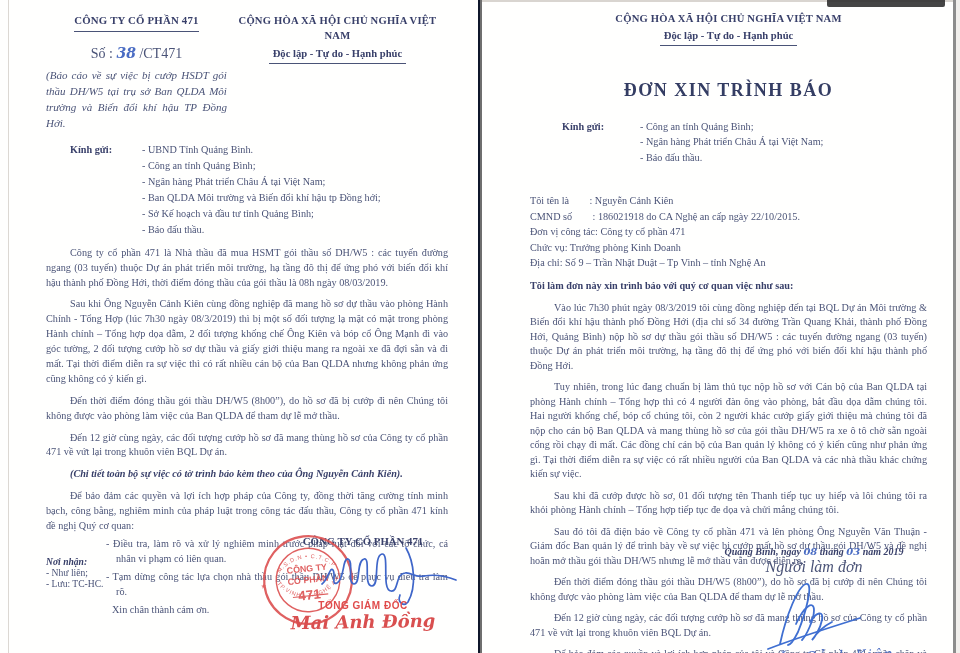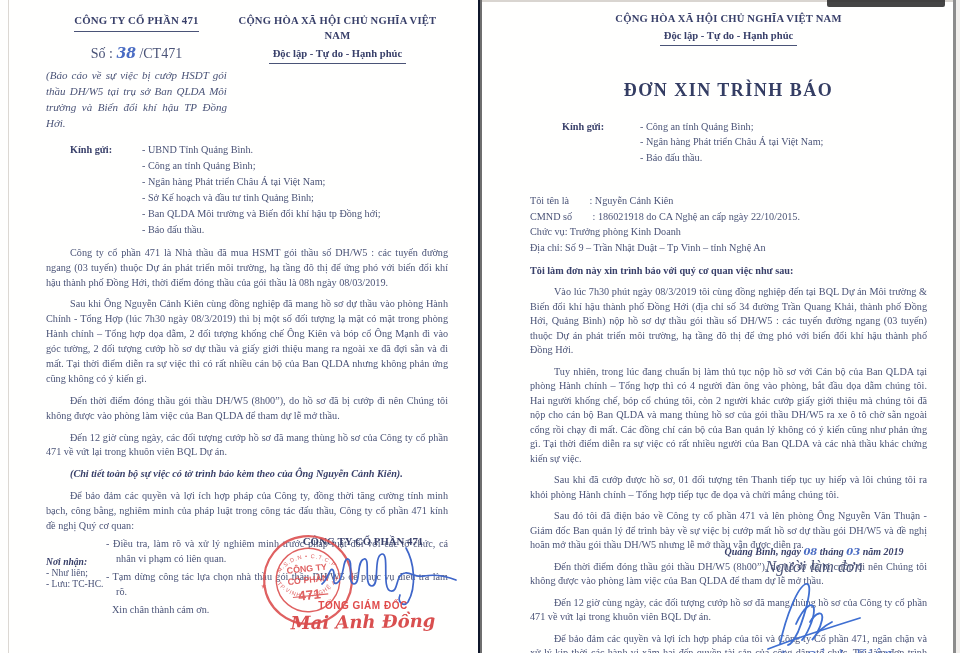--- a/index.html
+++ b/index.html
@@ -97,22 +97,22 @@
         <div><span class="motto2">Độc lập - Tự do - Hạnh phúc</span></div>
       </div>
     </div>
 
     <div class="kg">
       <div class="kg-label">Kính gửi:</div>
       <div class="kg-list">
         <div>- UBND Tỉnh Quảng Bình.</div>
         <div>- Công an tỉnh Quảng Bình;</div>
         <div>- Ngân hàng Phát triển Châu Á tại Việt Nam;</div>
+        <div>- Ban QLDA Môi trường và Biến đổi khí hậu tp Đồng hới;</div>
         <div>- Sở Kế hoạch và đầu tư tỉnh Quảng Bình;</div>
-        <div>- Ban QLDA Môi trường và Biến đổi khí hậu tp Đồng hới;</div>
         <div>- Báo đấu thầu.</div>
       </div>
     </div>
 
     <p class="para t-just">Công ty cổ phần 471 là Nhà thầu đã mua HSMT gói thầu số DH/W5 : các tuyến đường ngang (03 tuyến) thuộc Dự án phát triển môi trường, hạ tầng đô thị để ứng phó với biến đổi khí hậu thành phố Đồng Hới, thời điểm đóng thầu của gói thầu là 08h ngày 08/03/2019.</p>
     <p class="para t-just">Sau khi Ông Nguyễn Cảnh Kiên cùng đồng nghiệp đã mang hồ sơ dự thầu vào phòng Hành Chính - Tổng Hợp (lúc 7h30 ngày 08/3/2019) thì bị một số đối tượng lạ mặt có mặt trong phòng Hành chính – Tổng hợp dọa dẫm, 2 đối tượng khống chế Ông Kiên và bóp cổ Ông Mạnh đi vào góc tường, 2 đối tượng cướp hồ sơ dự thầu và giấy giới thiệu mang ra ngoài xe đã đợi sẵn và đi mất. Tại thời điểm diễn ra sự việc thì có rất nhiều cán bộ của Ban QLDA nhưng không phản ứng cũng không có ý kiến gì.</p>
     <p class="para t-just">Đến thời điểm đóng thầu gói thầu DH/W5 (8h00”), do hồ sơ đã bị cướp đi nên Chúng tôi không được vào phòng làm việc của Ban QLDA để tham dự lễ mở thầu.</p>
     <p class="para t-just">Đến 12 giờ cùng ngày, các đối tượng cướp hồ sơ đã mang thùng hồ sơ của Công ty cổ phần 471 về vứt lại trong khuôn viên BQL Dự án.</p>
     <p class="para note-bi">(Chi tiết toàn bộ sự việc có tờ trình báo kèm theo của Ông Nguyễn Cảnh Kiên).</p>
     <p class="para t-just">Để bảo đảm các quyền và lợi ích hợp pháp của Công ty, đồng thời tăng cường tính minh bạch, công bằng, nghiêm minh của pháp luật trong công tác đấu thầu, Công ty cổ phần 471 kính đề nghị Quý cơ quan:</p>
@@ -177,20 +177,21 @@
       <div class="kg-list">
         <div>- Công an tỉnh Quảng Bình;</div>
         <div>- Ngân hàng Phát triển Châu Á tại Việt Nam;</div>
         <div>- Báo đấu thầu.</div>
       </div>
     </div>
 
     <div class="info">
       <div class="info-line">Tôi tên là        : Nguyễn Cảnh Kiên</div>
       <div class="info-line">CMND số        : 186021918 do CA Nghệ an cấp ngày 22/10/2015.</div>
+      <div class="info-line">Đơn vị công tác: Công ty cổ phần 471</div>
       <div class="info-line">Chức vụ: Trưởng phòng Kinh Doanh</div>
       <div class="info-line">Địa chỉ: Số 9 – Trần Nhật Duật – Tp Vinh – tỉnh Nghệ An</div>
     </div>
 
     <div class="lead">Tôi làm đơn này xin trình báo với quý cơ quan việc như sau:</div>
 
     <p class="para t-just">Vào lúc 7h30 phút ngày 08/3/2019 tôi cùng đồng nghiệp đến tại BQL Dự án Môi trường &amp; Biến đổi khí hậu thành phố Đồng Hới (địa chỉ số 34 đường Trần Quang Khải, thành phố Đồng Hới, Quảng Bình) nộp hồ sơ dự thầu gói thầu số DH/W5 : các tuyến đường ngang (03 tuyến) thuộc Dự án phát triển môi trường, hạ tầng đô thị để ứng phó với biến đổi khí hậu thành phố Đồng Hới.</p>
     <p class="para t-just">Tuy nhiên, trong lúc đang chuẩn bị làm thủ tục nộp hồ sơ với Cán bộ của Ban QLDA tại phòng Hành chính – Tổng hợp thì có 4 người đàn ông vào phòng, bắt đầu dọa dẫm chúng tôi. Hai người khống chế, bóp cổ chúng tôi, còn 2 người khác cướp giấy giới thiệu mà chúng tôi đã nộp cho cán bộ Ban QLDA và mang thùng hồ sơ của gói thầu DH/W5 ra xe ô tô chờ sẵn ngoài cổng rồi chạy đi mất. Các đồng chí cán bộ của Ban quản lý không có ý kiến cũng như phản ứng gì. Tại thời điểm diễn ra sự việc có rất nhiều người của Ban QLDA và các nhà thầu khác chứng kiến sự việc.</p>
     <p class="para t-just">Sau khi đã cướp được hồ sơ, 01 đối tượng tên Thanh tiếp tục uy hiếp và lôi chúng tôi ra khỏi phòng Hành chính – Tổng hợp tiếp tục đe dọa và chửi mắng chúng tôi.</p>
     <p class="para t-just">Sau đó tôi đã điện báo về Công ty cổ phần 471 và lên phòng Ông Nguyễn Văn Thuận - Giám đốc Ban quản lý để trình bày về sự việc bị cướp mất hồ sơ dự thầu gói DH/W5 và đề nghị hoãn mở thầu gói thầu DH/W5 nhưng lễ mở thầu vẫn được diễn ra.</p>

